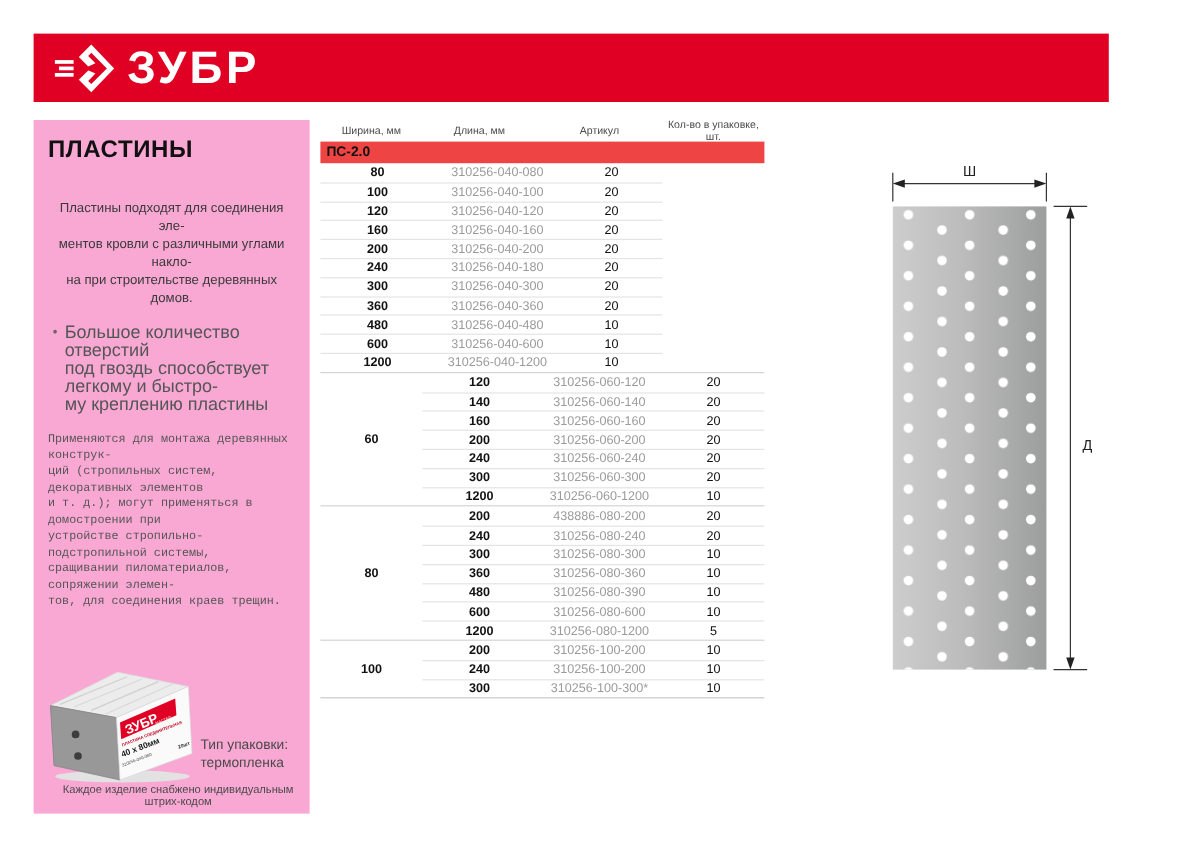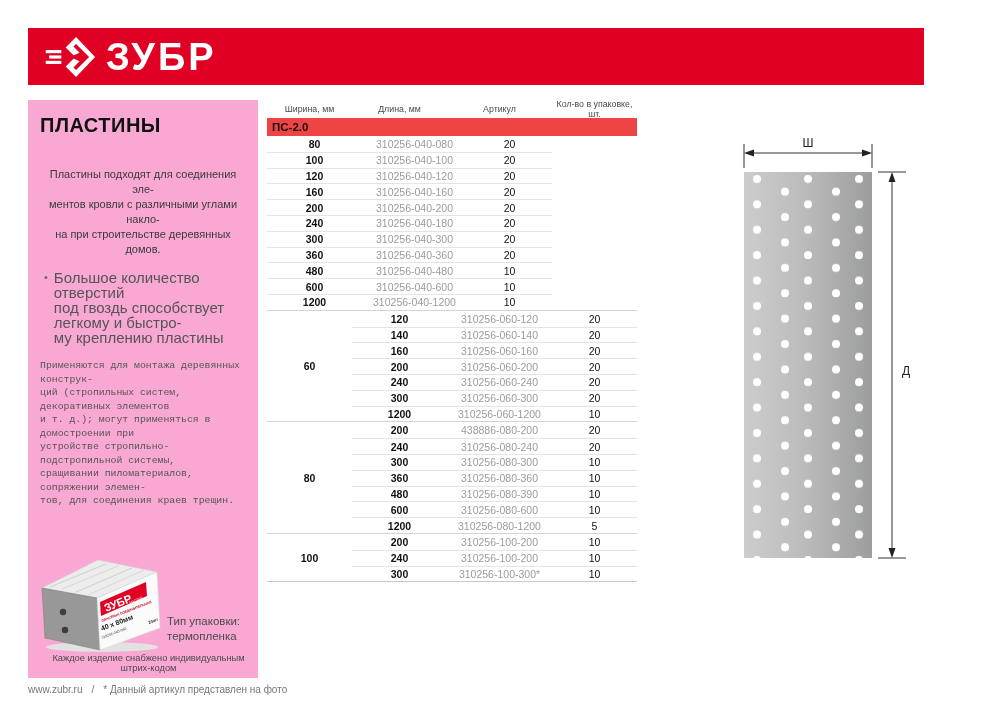--- a/index.html
+++ b/index.html
@@ -316,17 +316,14 @@
     <polygon points="142,23 132,19.5 132,26.5" fill="#222"></polygon>
 
     <line x1="148" y1="42" x2="176" y2="42" stroke="#333" stroke-width="1"></line>
     <line x1="148" y1="428" x2="176" y2="428" stroke="#333" stroke-width="1"></line>
     <line x1="162" y1="48" x2="162" y2="422" stroke="#333" stroke-width="1"></line>
     <polygon points="162,42 158.5,52 165.5,52" fill="#222"></polygon>
     <polygon points="162,428 158.5,418 165.5,418" fill="#222"></polygon>
     <text x="172" y="245" font-size="12" fill="#222" font-family="Liberation Sans, sans-serif">Д</text>
   </svg>
 
-  <div class="footer">
-    <span class="site">www.zubr.ru</span><span class="sep">/</span><span>* Данный артикул представлен на фото</span>
-  </div>
 
 </div>
 
 </body></html>

